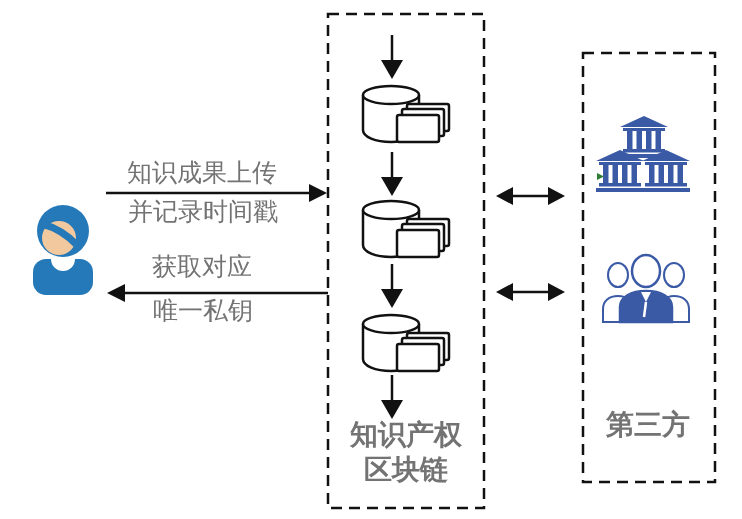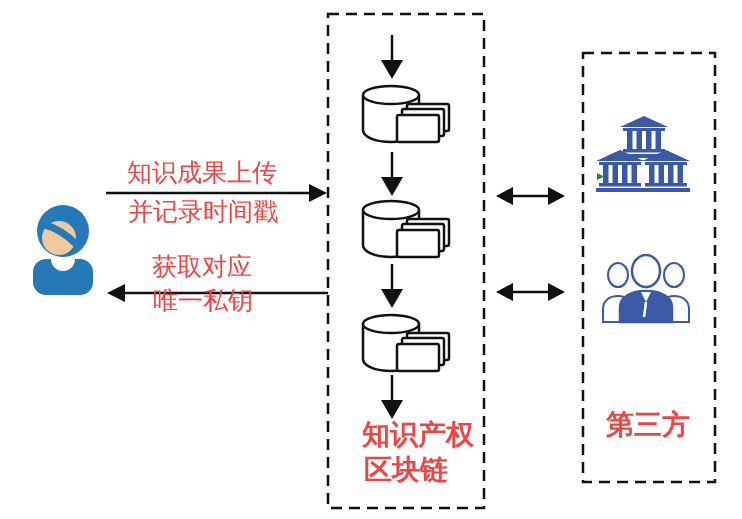--- a/index.html
+++ b/index.html
@@ -12,21 +12,21 @@
     overflow: hidden;
   }
   #diagram-svg { position: absolute; left: 0; top: 0; }
   .ink-line { stroke: #111111; stroke-width: 2.5; fill: none; }
   .ink-fill { fill: #111111; stroke: none; }
   .dash-box { fill: none; stroke: #111111; stroke-width: 2.5; stroke-dasharray: 11 7; }
   .label {
     position: absolute;
     transform: translateX(-50%);
     white-space: nowrap;
-    color: #ef4444;
+    color: #737373;
     font-size: 25px;
     line-height: 1.05;
     text-align: center;
   }
   .box-label { font-size: 28px; font-weight: bold; }
 </style>
 </head>
 <body>
 
 <div id="stage">
@@ -119,19 +119,19 @@
 
     <g stroke="#3b5aa5">
       <use href="#crowd" x="602" y="256" fill="#3b5aa5"></use>
     </g>
   </svg>
 
   <div class="label" style="left:202px; top:160px;">知识成果上传</div>
   <div class="label" style="left:202px; top:254px;">获取对应</div>
 
   <div class="label" style="left:203px; top:199px;">并记录时间戳</div>
-  <div class="label" style="left:203px; top:288px;">唯一私钥</div>
+  <div class="label" style="left:203px; top:298px;">唯一私钥</div>
 
-  <div class="label box-label" style="left:406px; top:420px;margin-left:12px;">知识产权</div>
+  <div class="label box-label" style="left:406px; top:420px;">知识产权</div>
   <div class="label box-label" style="left:648px; top:410px;">第三方</div>
 
   <div class="label box-label" style="left:406px; top:455px;">区块链</div>
 </div>
 
 </body></html>

